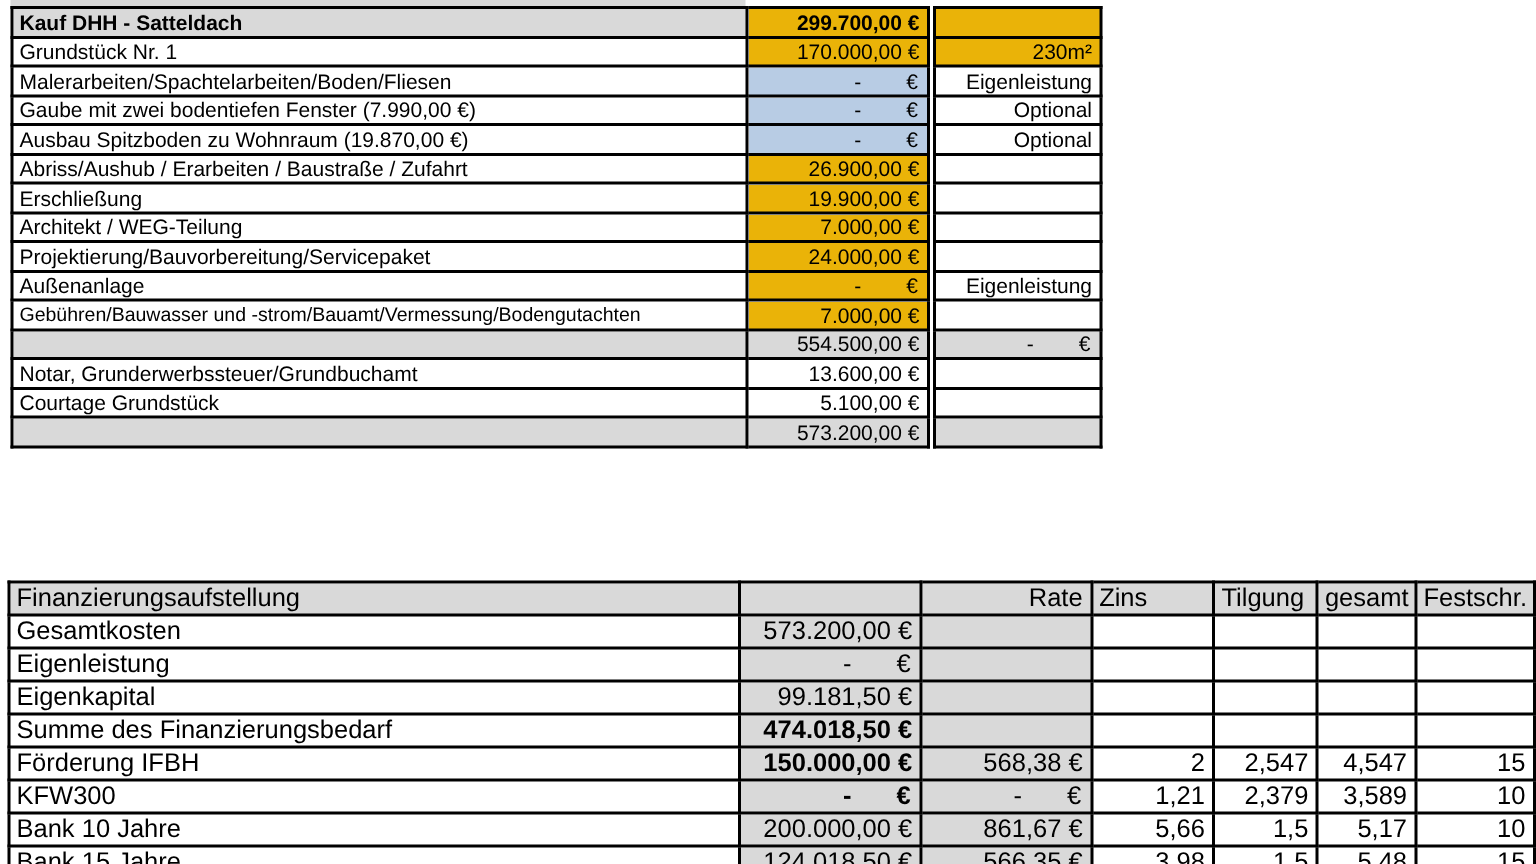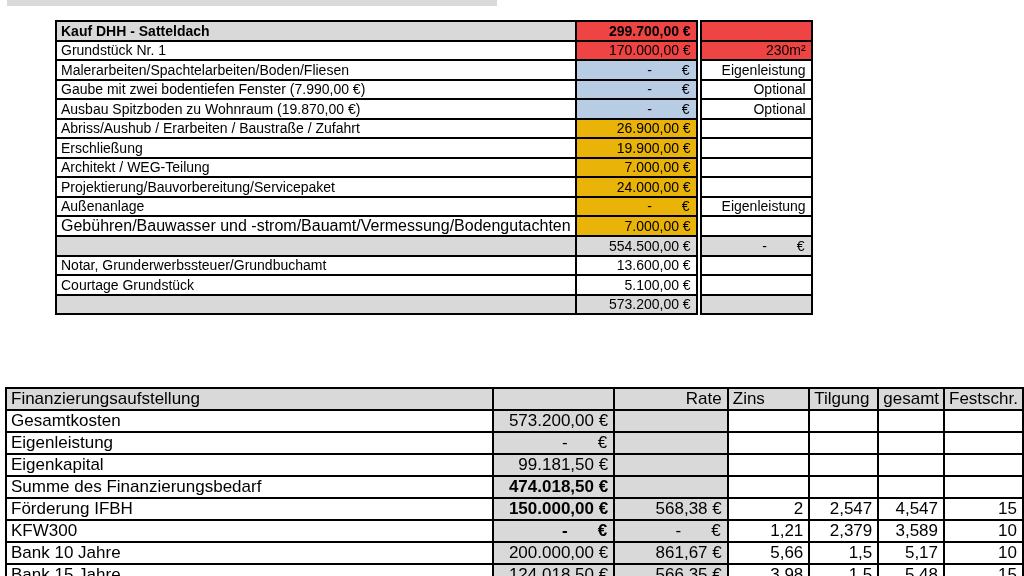--- a/index.html
+++ b/index.html
@@ -3,28 +3,28 @@
 <meta charset="utf-8">
 <style>
   html,body{margin:0;padding:0;}
   body{
     width:1024px;height:576px;background:#ffffff;overflow:hidden;position:relative;
     font-family:"Liberation Sans",sans-serif;color:#000;
   }
   .strip{position:absolute;left:7px;top:0;width:490px;height:6px;background:#d9d9d9;}
   table{border-collapse:collapse;position:absolute;table-layout:fixed;}
   td{height:19.5px;box-sizing:border-box;border:2px solid #000;overflow:hidden;white-space:nowrap;vertical-align:middle;}
-  #t1{left:7px;top:20px;font-size:14px;margin-left:48px;}
+  #t1{left:7px;top:4px;font-size:14px;}
   #t2{left:5px;top:387px;font-size:17px;}
   .lab{padding:0 4px;text-align:left;}
   .num{padding:0 5px;text-align:right;}
   .bold{font-weight:bold;}
-  .small{font-size:16px;}
+  .small{font-size:13px;}
   .bg-gray{background:#d9d9d9;}
-  .bg-orange{background:#ef4444;}
+  .bg-orange{background:#eab308;}
   .bg-blue{background:#b8cce4;}
   .bg-green{background:#eab308;}
   .spacer{border:none;padding:0;background:#fff;}
   .dashwrap{display:flex;justify-content:flex-end;align-items:center;gap:30px;padding:0 1px;}
 </style>
 </head>
 <body>
 
 <div class="strip"></div>
 

